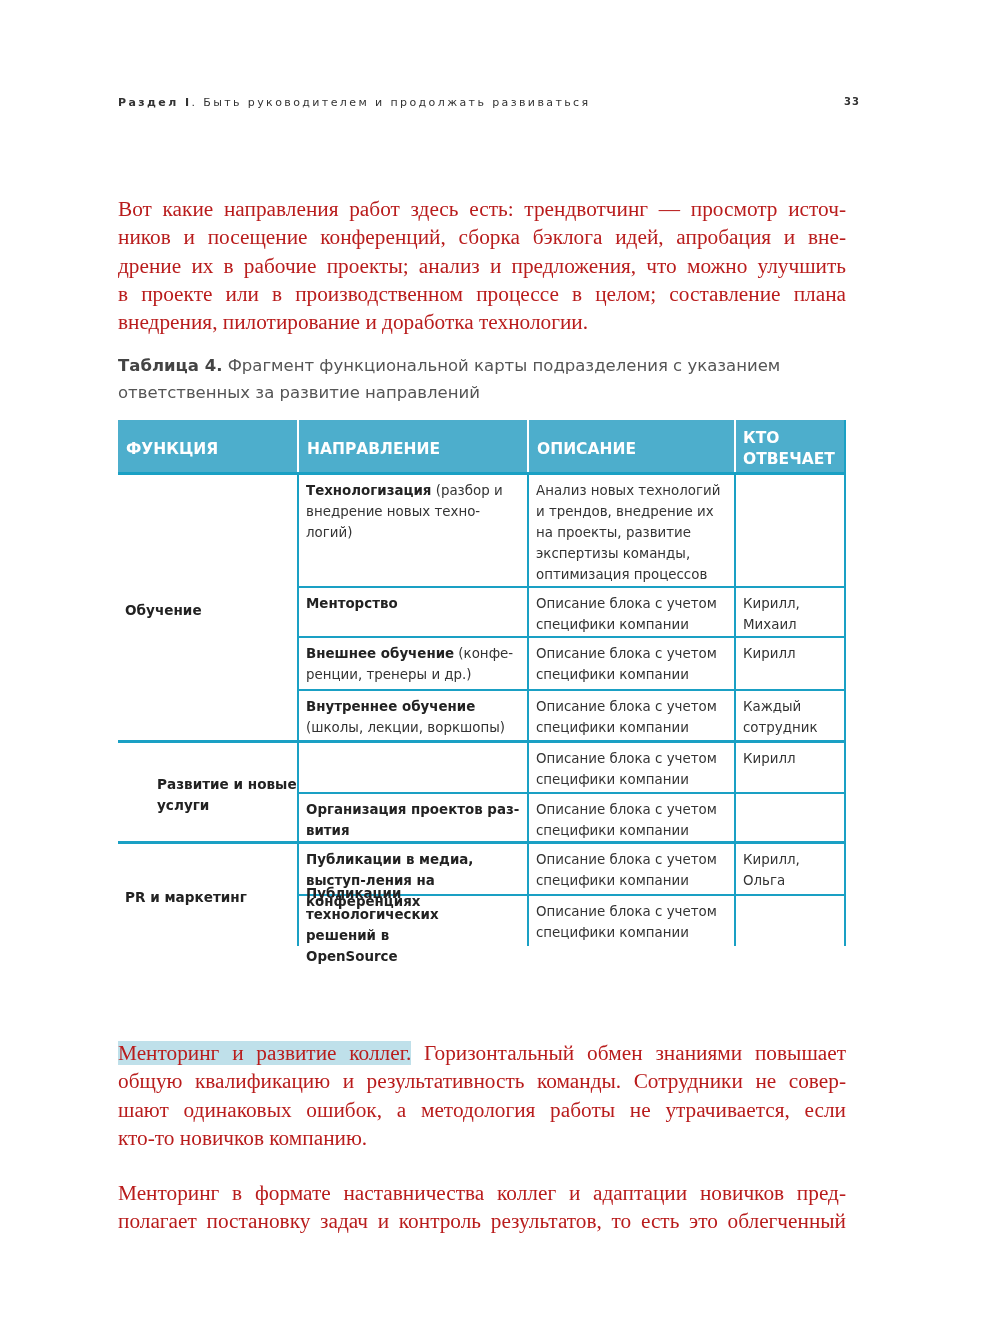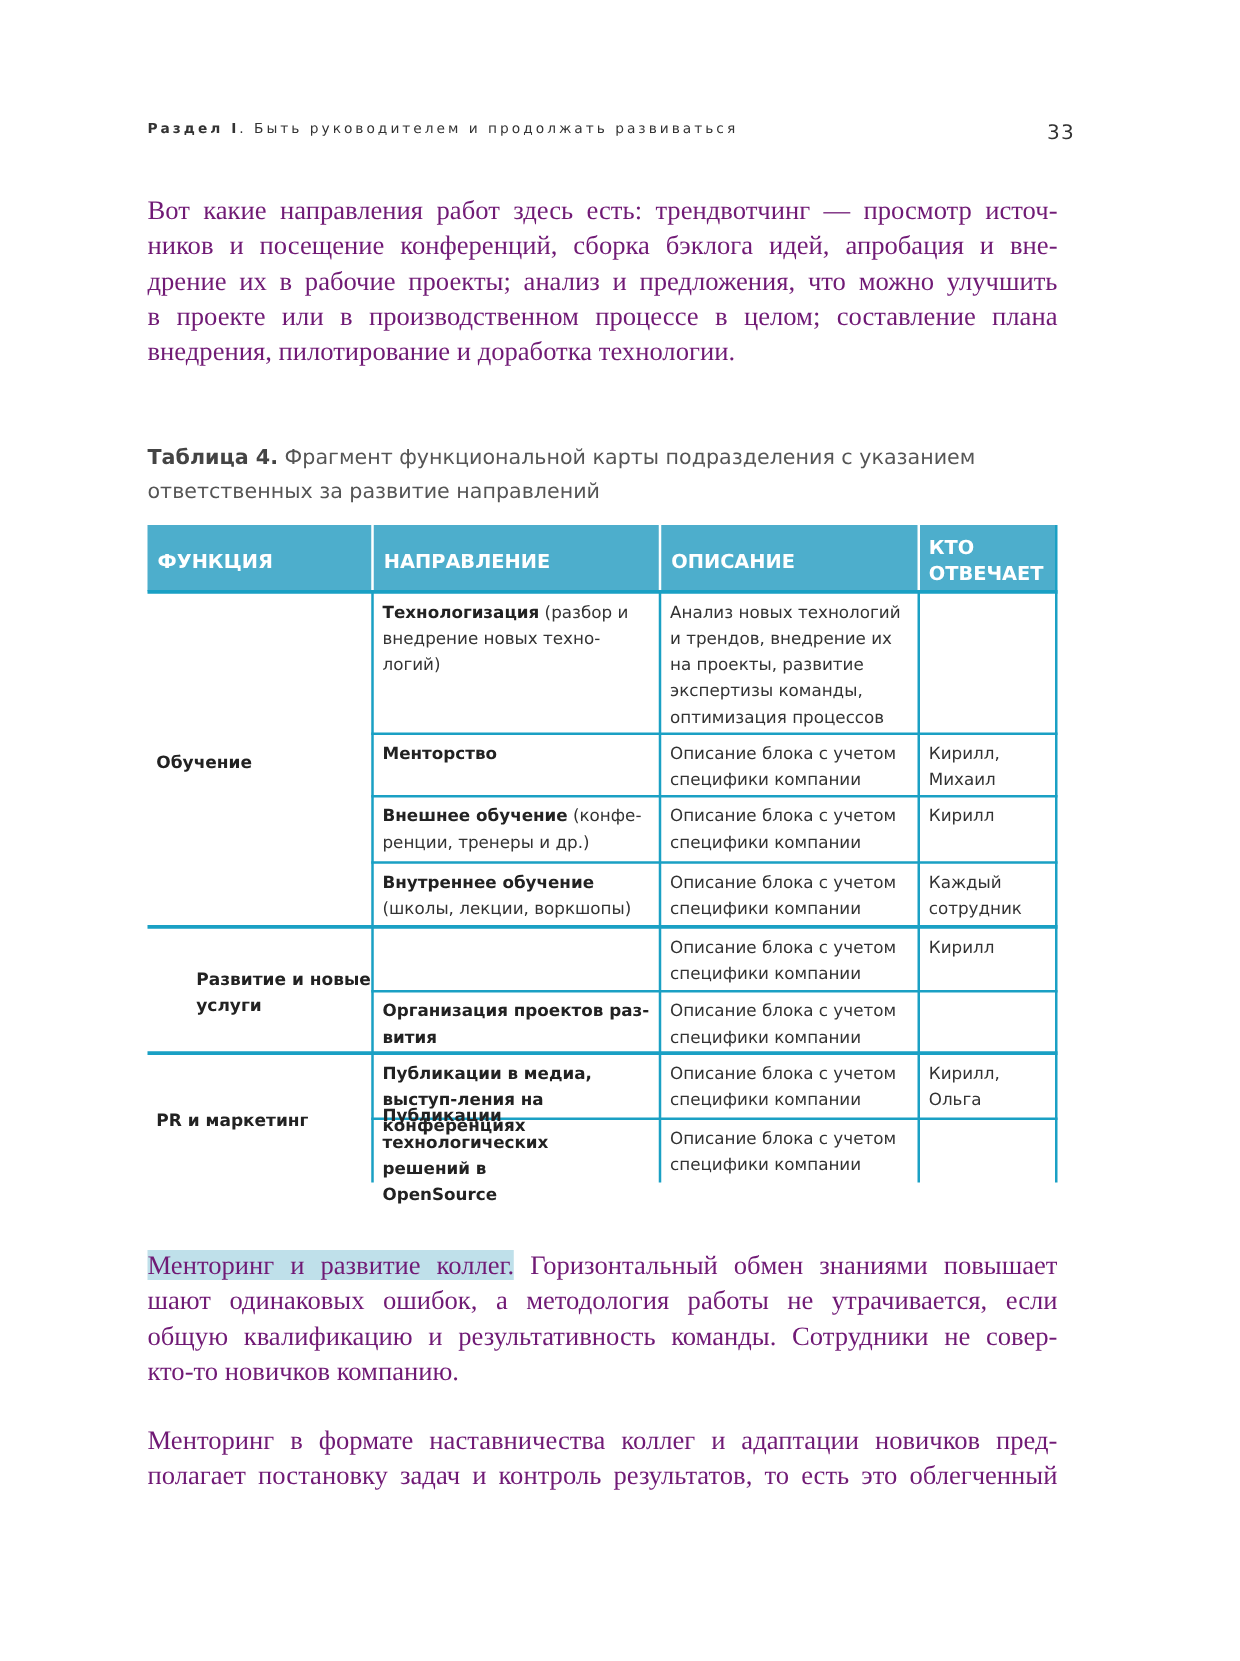--- a/index.html
+++ b/index.html
@@ -3,25 +3,26 @@
 <meta charset="utf-8">
 <style>
   html, body { margin:0; padding:0; background:#ffffff; }
   body { width:992px; height:1329px; position:relative; overflow:hidden; }
   .running-head {
     position:absolute; left:118px; top:96px; width:727px; height:18px;
     font-family:"DejaVu Sans", sans-serif; font-size:11px; color:#333;
     letter-spacing:2.4px;
   }
   .running-head .sec { font-weight:bold; }
-  .running-head .pn { position:absolute; right:-15px; top:0; font-weight:normal; letter-spacing:1px; font-size:16px; }
+  .running-head .pn { position:absolute; right:-15px; top:0; font-weight:bold; letter-spacing:1px; font-size:10px; }
   .para {
     position:absolute; left:118px; width:728px;
-    font-family:"Liberation Serif", serif; font-size:21.3px; line-height:28.3px; color:#701a75;
+    font-family:"Liberation Serif", serif; font-size:21.3px; line-height:28.3px; color:#b91c1c;
     text-align:justify;
+    margin-top:41px;
   }
   .para .line { display:block; white-space:nowrap; text-align-last:justify; text-align:justify; }
   .para .line.last { text-align-last:left; }
   .hl { background:#bfe0ea; }
   .caption {
     position:absolute; left:118px; top:352px; width:740px;
     font-family:"DejaVu Sans", sans-serif; font-size:16.5px; line-height:27px; color:#555;
   }
   .caption b { color:#444; }
   .tbl { position:absolute; left:118px; top:420px; width:728px; height:526px; font-family:"DejaVu Sans", sans-serif; }
@@ -107,21 +108,21 @@
   <div class="cell" style="left:411px;top:424px;width:205px;">Описание блока с учетом специфики компании</div>
   <div class="cell" style="left:618px;top:424px;width:108px;">Кирилл, Ольга</div>
 
   <div class="cell" style="left:181px;top:458px;width:188px;"><span class="b">Публикации технологических решений в OpenSource</span><span></span></div>
   <div class="cell" style="left:411px;top:476px;width:205px;">Описание блока с учетом специфики компании</div>
   <div class="cell" style="left:618px;top:476px;width:108px;"></div>
 </div>
 
 <div class="para" style="top:998px;">
   <span class="line"><span class="hl">Менторинг и развитие коллег.</span><span> Горизонтальный обмен знаниями повышает</span></span>
+  <span class="line">общую квалификацию и результативность команды. Сотрудники не совер-</span>
   <span class="line">шают одинаковых ошибок, а методология работы не утрачивается, если</span>
-  <span class="line">общую квалификацию и результативность команды. Сотрудники не совер-</span>
   <span class="line last">кто-то новичков компанию.</span>
 </div>
 
 <div class="para" style="top:1138px;">
   <span class="line">Менторинг в формате наставничества коллег и адаптации новичков пред-</span>
   <span class="line">полагает постановку задач и контроль результатов, то есть это облегченный</span>
 </div>
 
 </body></html>

